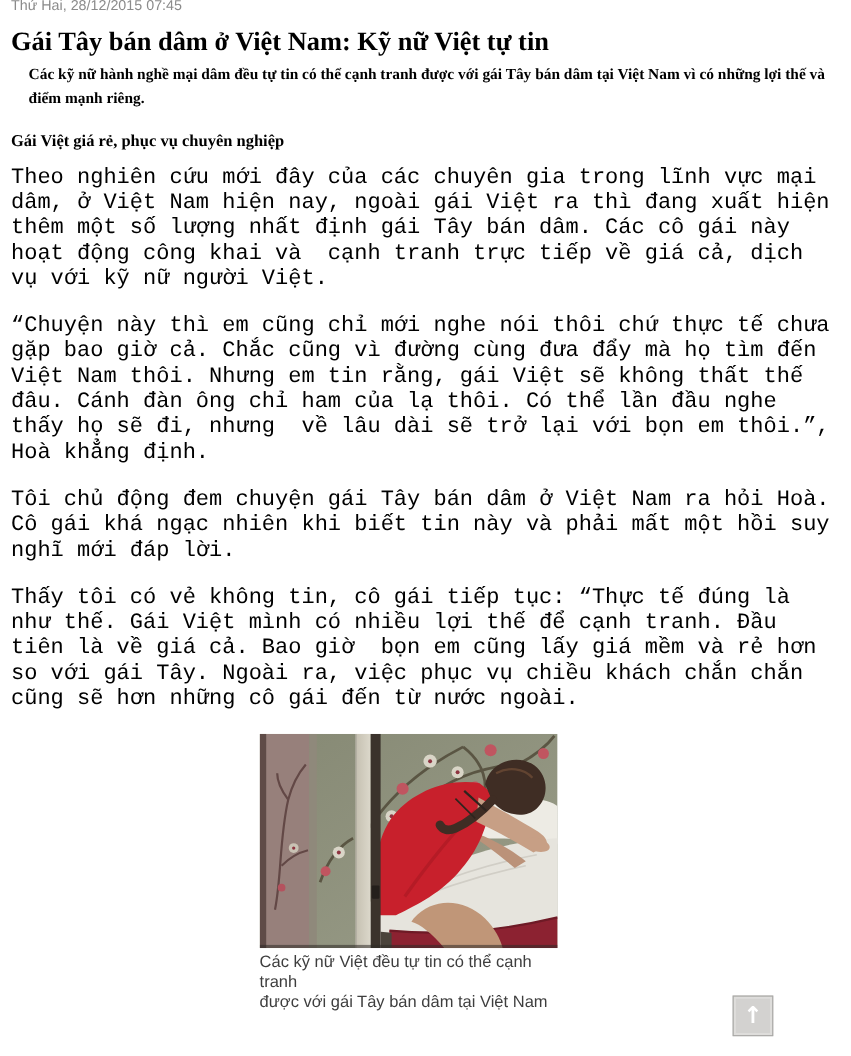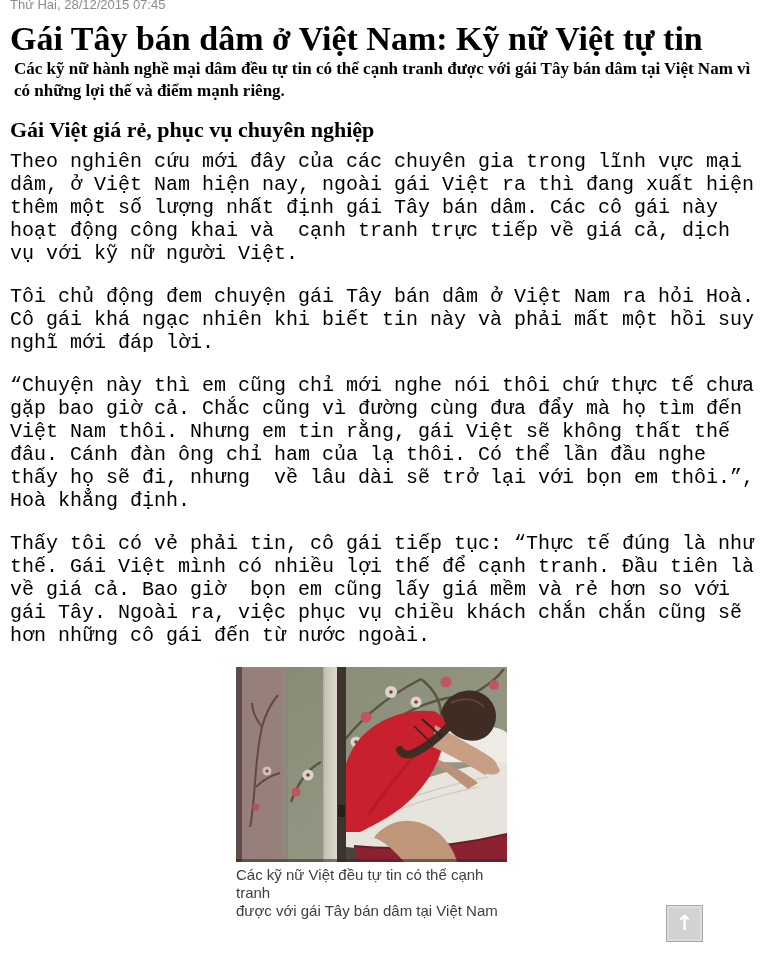--- a/index.html
+++ b/index.html
@@ -14,33 +14,33 @@
   .content { padding: 0 10px; }
 
   .timestamp {
     font-family: "Liberation Sans", "DejaVu Sans", sans-serif;
     font-size: 13px; line-height: 15px;
     color: #8b8b8b;
     margin: -3px 0 0 0;
     white-space: pre-wrap;
   }
   h1.headline {
-    font-size: 34px; line-height: 31px;
+    font-size: 24px; line-height: 31px;
     font-weight: bold;
     margin: 11px 0 0 0;
     white-space: pre-wrap;
   }
   p.lede {
-    font-size: 17px; line-height: 22px;
-    font-weight: bold;
-    margin: 4px 0 0 4px;
+    font-size: 14px; line-height: 22px;
+    font-weight: bold;
+    margin: 4px 0 0 16px;
     white-space: pre-wrap;
   }
   h2.subheading {
-    font-size: 22px; line-height: 25px;
+    font-size: 15px; line-height: 25px;
     font-weight: bold;
     margin: 15px 0 0 0;
     white-space: pre-wrap;
   }
   .body-paragraphs { margin-top: 8px; }
   .body-paragraphs p {
     font-size: 20px; line-height: 23px;
     margin: 0 0 20px 0;
     white-space: pre-wrap;
     font-family: Liberation Mono, monospace;
@@ -89,23 +89,23 @@
   <div class="timestamp">Thứ Hai, 28/12/2015 07:45</div>
 
   <h1 class="headline">Gái Tây bán dâm ở Việt Nam: Kỹ nữ Việt tự tin</h1>
 
   <p class="lede">Các kỹ nữ hành nghề mại dâm đều tự tin có thể cạnh tranh được với gái Tây bán dâm tại Việt Nam vì có những lợi thế và điểm mạnh riêng.</p>
 
   <h2 class="subheading">Gái Việt giá rẻ, phục vụ chuyên nghiệp</h2>
 
   <div class="body-paragraphs">
       <p>Theo nghiên cứu mới đây của các chuyên gia trong lĩnh vực mại dâm, ở Việt Nam hiện nay, ngoài gái Việt ra thì đang xuất hiện thêm một số lượng nhất định gái Tây bán dâm. Các cô gái này hoạt động công khai và  cạnh tranh trực tiếp về giá cả, dịch vụ với kỹ nữ người Việt.</p>
+      <p>“Chuyện này thì em cũng chỉ mới nghe nói thôi chứ thực tế chưa gặp bao giờ cả. Chắc cũng vì đường cùng đưa đẩy mà họ tìm đến Việt Nam thôi. Nhưng em tin rằng, gái Việt sẽ không thất thế đâu. Cánh đàn ông chỉ ham của lạ thôi. Có thể lần đầu nghe thấy họ sẽ đi, nhưng  về lâu dài sẽ trở lại với bọn em thôi.”, Hoà khẳng định.</p>
       <p>Tôi chủ động đem chuyện gái Tây bán dâm ở Việt Nam ra hỏi Hoà. Cô gái khá ngạc nhiên khi biết tin này và phải mất một hồi suy nghĩ mới đáp lời.</p>
-      <p>“Chuyện này thì em cũng chỉ mới nghe nói thôi chứ thực tế chưa gặp bao giờ cả. Chắc cũng vì đường cùng đưa đẩy mà họ tìm đến Việt Nam thôi. Nhưng em tin rằng, gái Việt sẽ không thất thế đâu. Cánh đàn ông chỉ ham của lạ thôi. Có thể lần đầu nghe thấy họ sẽ đi, nhưng  về lâu dài sẽ trở lại với bọn em thôi.”, Hoà khẳng định.</p>
-      <p>Thấy tôi có vẻ phải tin, cô gái tiếp tục: “Thực tế đúng là như thế. Gái Việt mình có nhiều lợi thế để cạnh tranh. Đầu tiên là về giá cả. Bao giờ  bọn em cũng lấy giá mềm và rẻ hơn so với gái Tây. Ngoài ra, việc phục vụ chiều khách chắn chắn cũng sẽ hơn những cô gái đến từ nước ngoài.</p>
+      <p>Thấy tôi có vẻ không tin, cô gái tiếp tục: “Thực tế đúng là như thế. Gái Việt mình có nhiều lợi thế để cạnh tranh. Đầu tiên là về giá cả. Bao giờ  bọn em cũng lấy giá mềm và rẻ hơn so với gái Tây. Ngoài ra, việc phục vụ chiều khách chắn chắn cũng sẽ hơn những cô gái đến từ nước ngoài.</p>
     </div>
 
   <figure class="article-figure">
     <div class="photo-frame">
       <svg width="271" height="195" viewBox="0 0 271 195" preserveAspectRatio="none" xmlns="http://www.w3.org/2000/svg">
         <defs>
           <linearGradient id="wallgrad" x1="0" y1="0" x2="1" y2="1">
             <stop offset="0" stop-color="#868974"></stop>
             <stop offset="1" stop-color="#9a9d89"></stop>
           </linearGradient>

